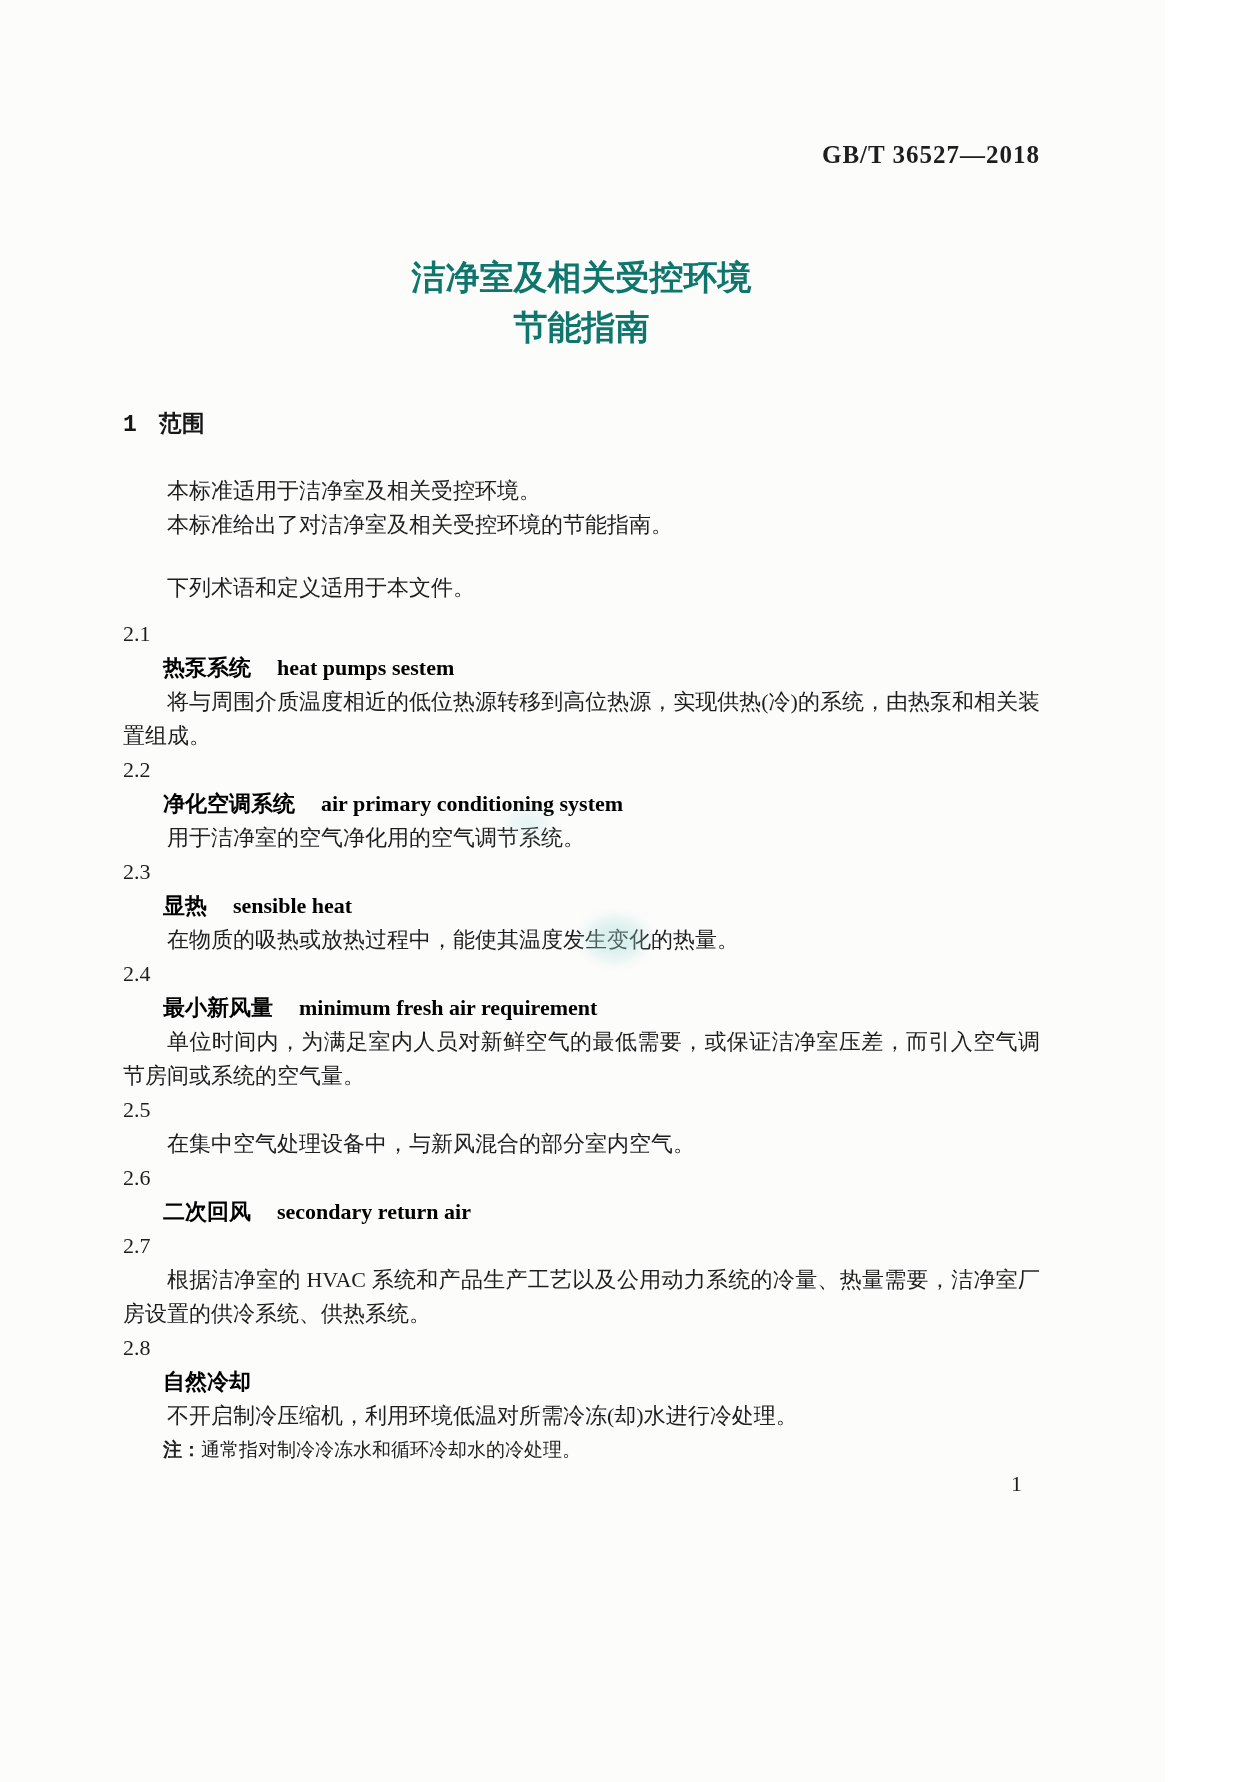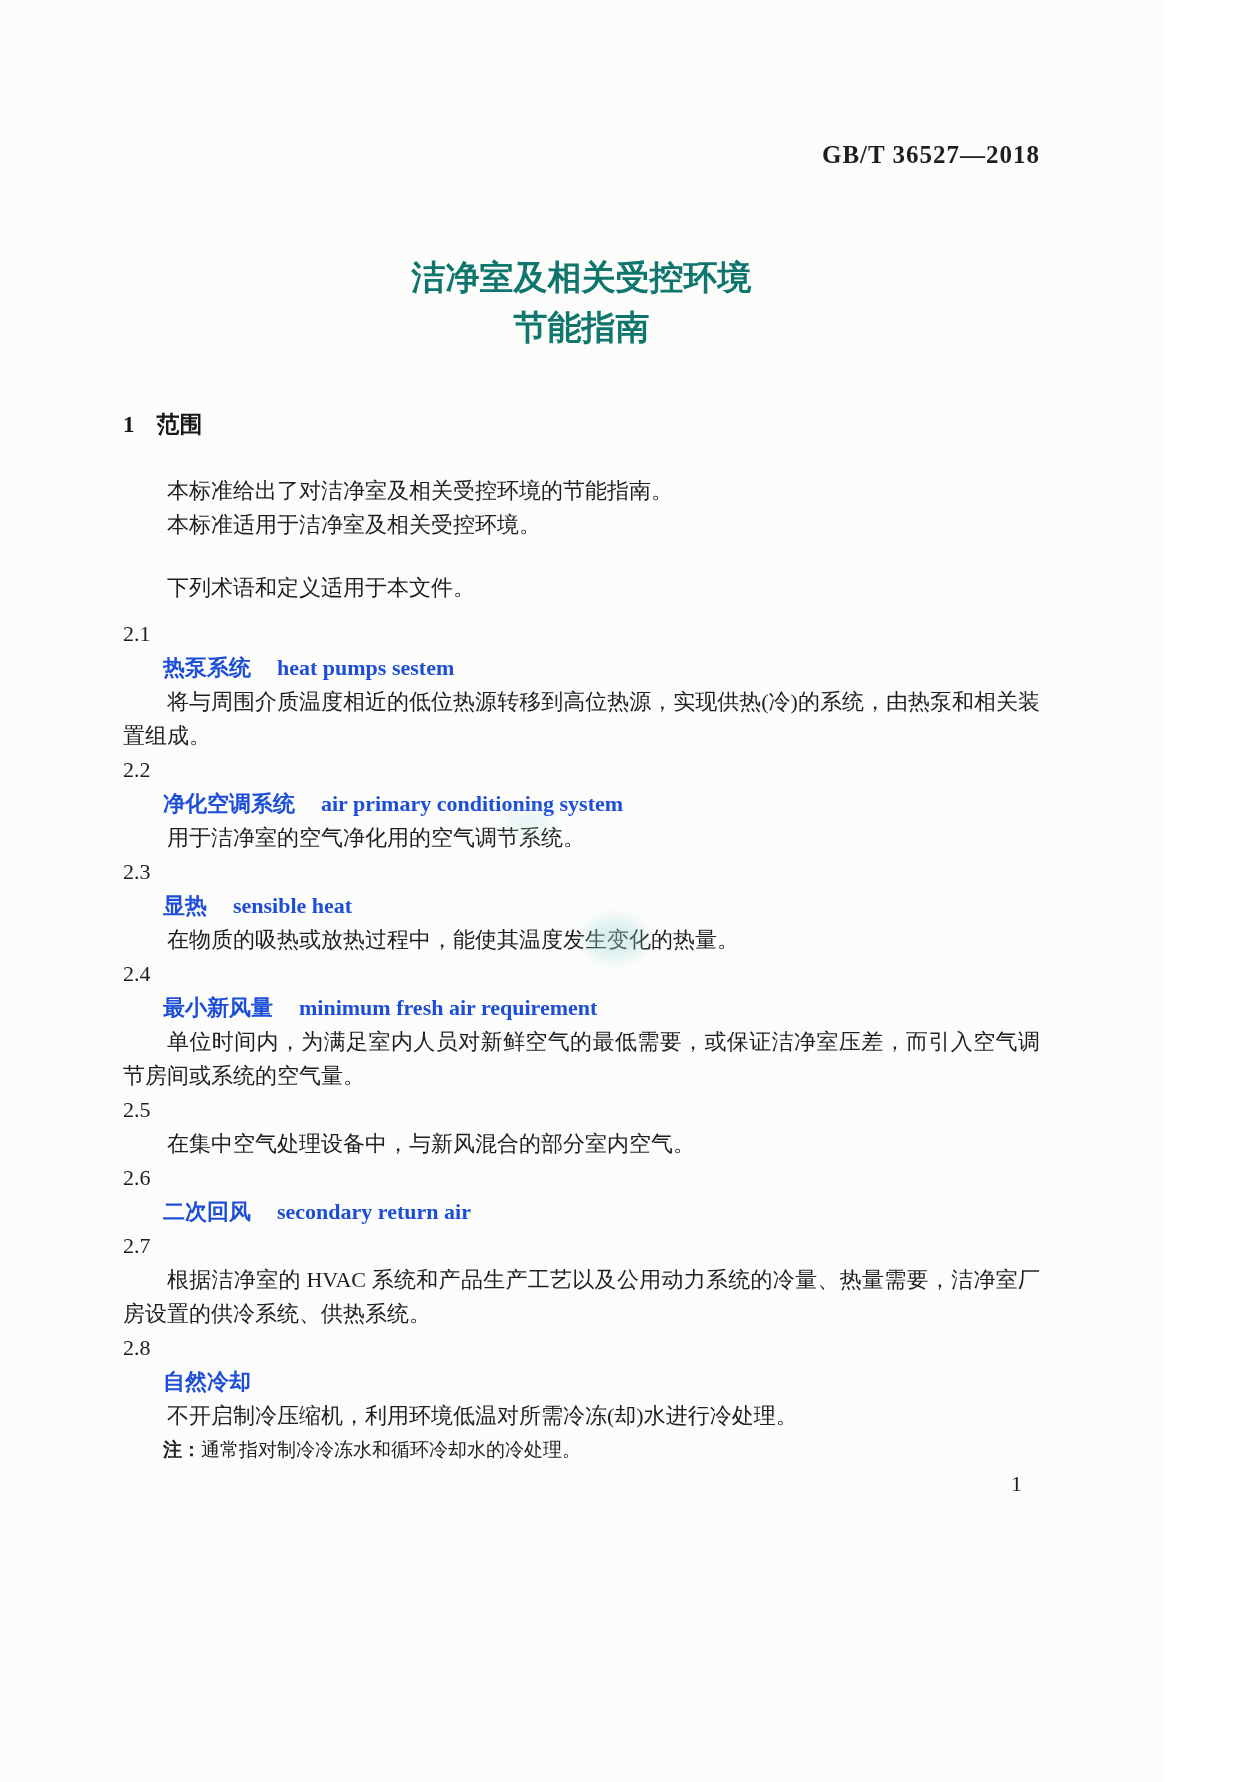--- a/index.html
+++ b/index.html
@@ -30,21 +30,21 @@
     margin: 82px 0 0 0;
     text-align: center;
     font-family: "Liberation Sans", "DejaVu Sans", sans-serif;
     font-weight: bold;
     font-size: 34px;
     line-height: 50px;
     color: #0f766e;
   }
   .doc-title .title-line { display: block; }
   .section-heading {
-    font-family: Liberation Serif, serif;
+    font-family: Liberation Mono, monospace;
     font-weight: bold;
     font-size: 23px;
     line-height: 34px;
     color: #161616;
   }
   .section-heading.first { margin-top: 56px; }
   .section-heading.second { margin-top: 36px; }
   .section-heading .sec-num { margin-right: 22px; }
   .body-para {
     margin: 0;
@@ -58,21 +58,21 @@
   .terms { margin-top: 12px; }
   .term-number {
     font-size: 22px;
     line-height: 34px;
   }
   .term-name {
     margin-left: 40px;
     font-size: 22px;
     line-height: 34px;
     font-weight: bold;
-    color: #1d4ed8;
+    color: #000000;
   }
   .term-name .zh {
     font-family: "Liberation Sans", "DejaVu Sans", sans-serif;
   }
   .term-name .en {
     font-family: "Liberation Serif", "DejaVu Serif", serif;
     margin-left: 26px;
   }
   .term-def {
     margin: 0;
@@ -120,22 +120,22 @@
   <h1 class="doc-title">
     <span class="title-line">洁净室及相关受控环境</span>
     <span class="title-line">节能指南</span>
   </h1>
 
   <div class="section-heading first">
     <span class="sec-num">1</span><span class="sec-label">范围</span>
   </div>
 
   <div class="scope-paras">
+    <p class="body-para">本标准适用于洁净室及相关受控环境。</p>
     <p class="body-para">本标准给出了对洁净室及相关受控环境的节能指南。</p>
-    <p class="body-para">本标准适用于洁净室及相关受控环境。</p>
   </div>
 
 
   <p class="body-para intro-para">下列术语和定义适用于本文件。</p>
 
   <div class="terms">
 
     <div class="term-block">
       <div class="term-number">2.1</div>
       <div class="term-name">

